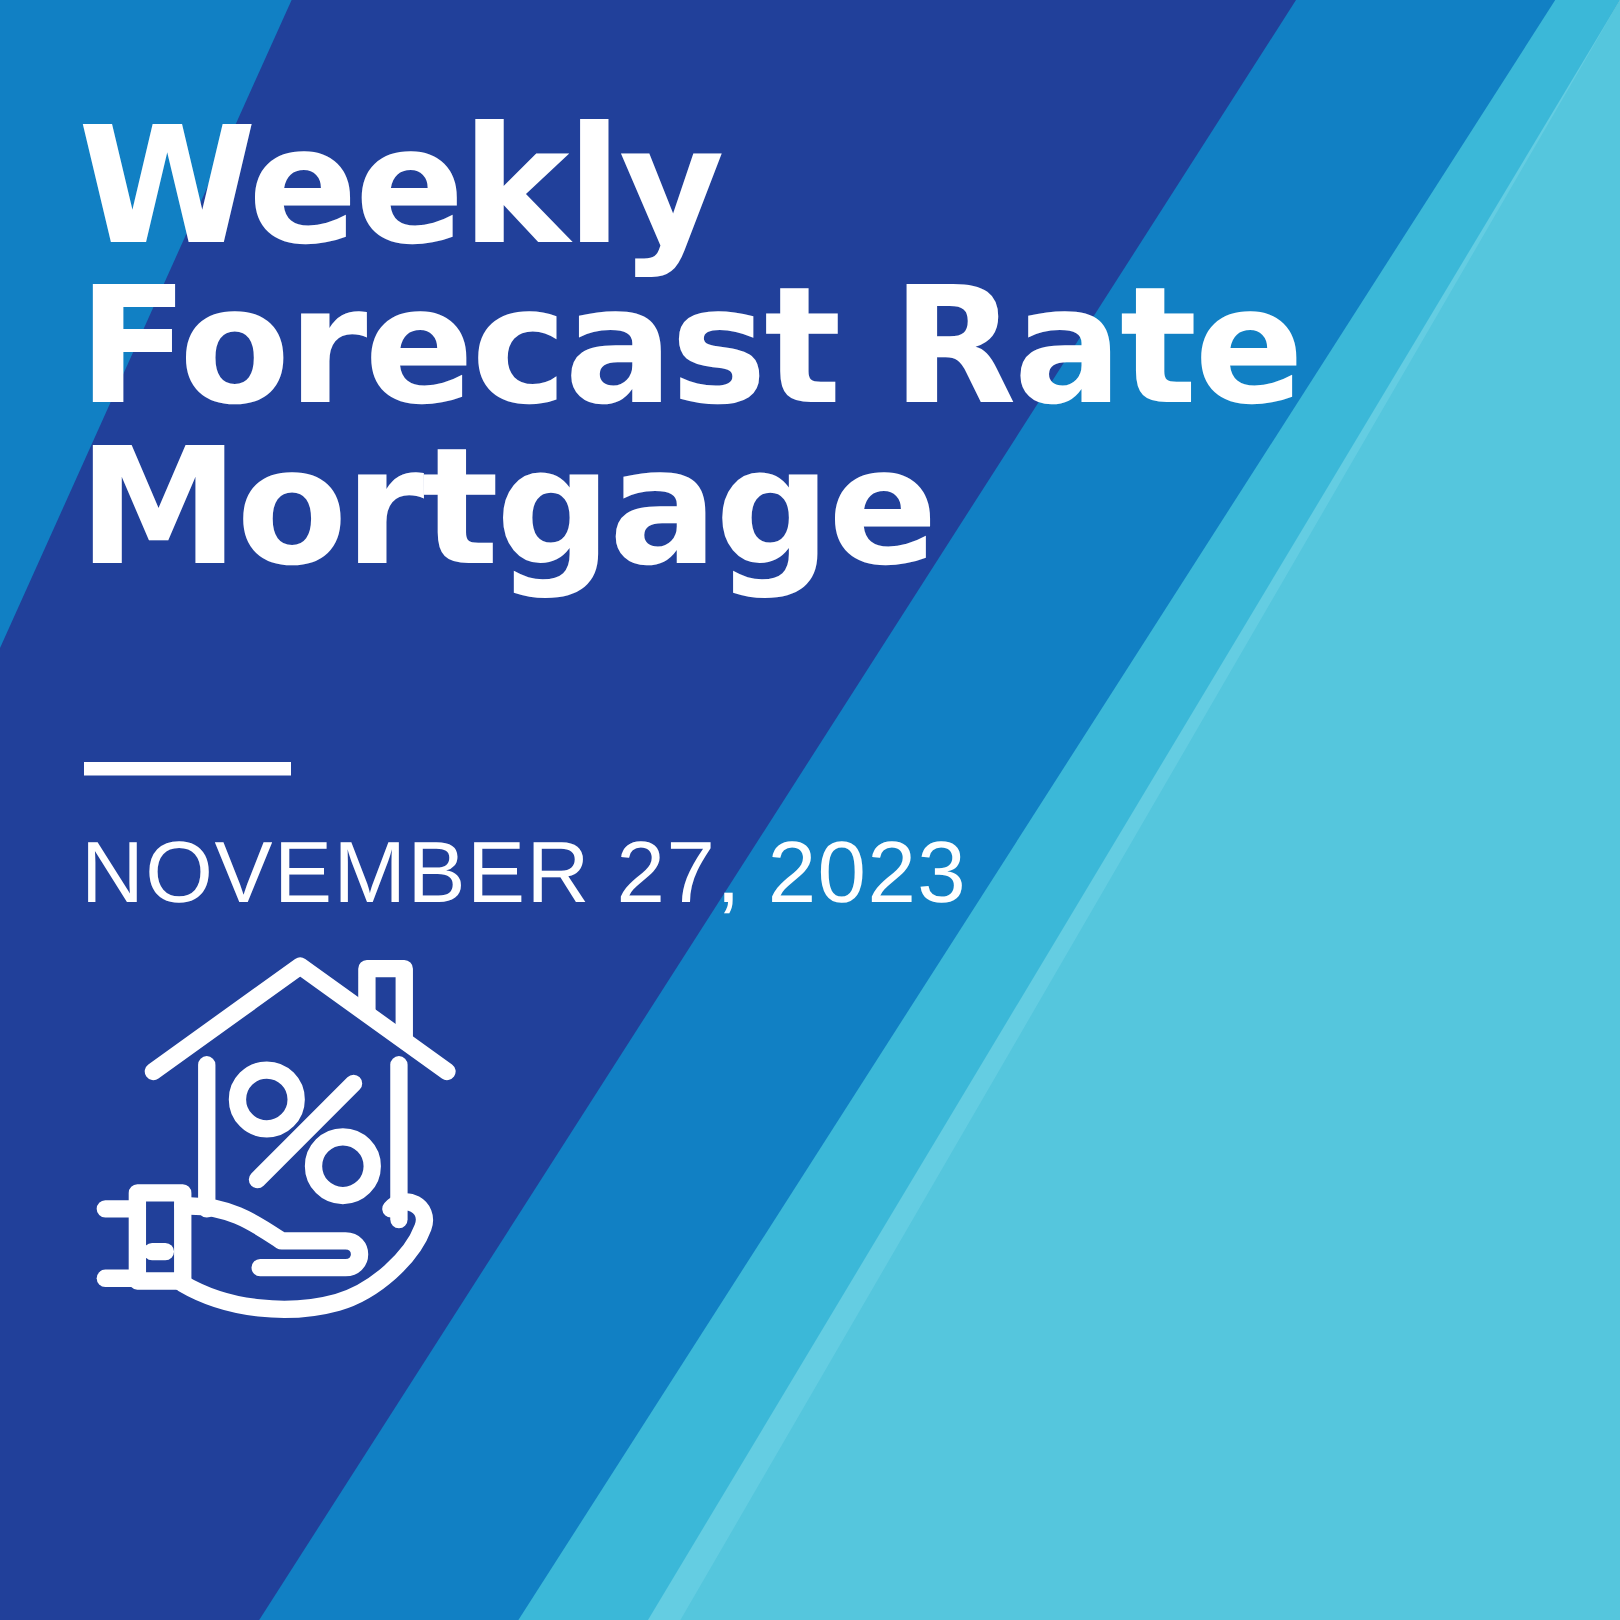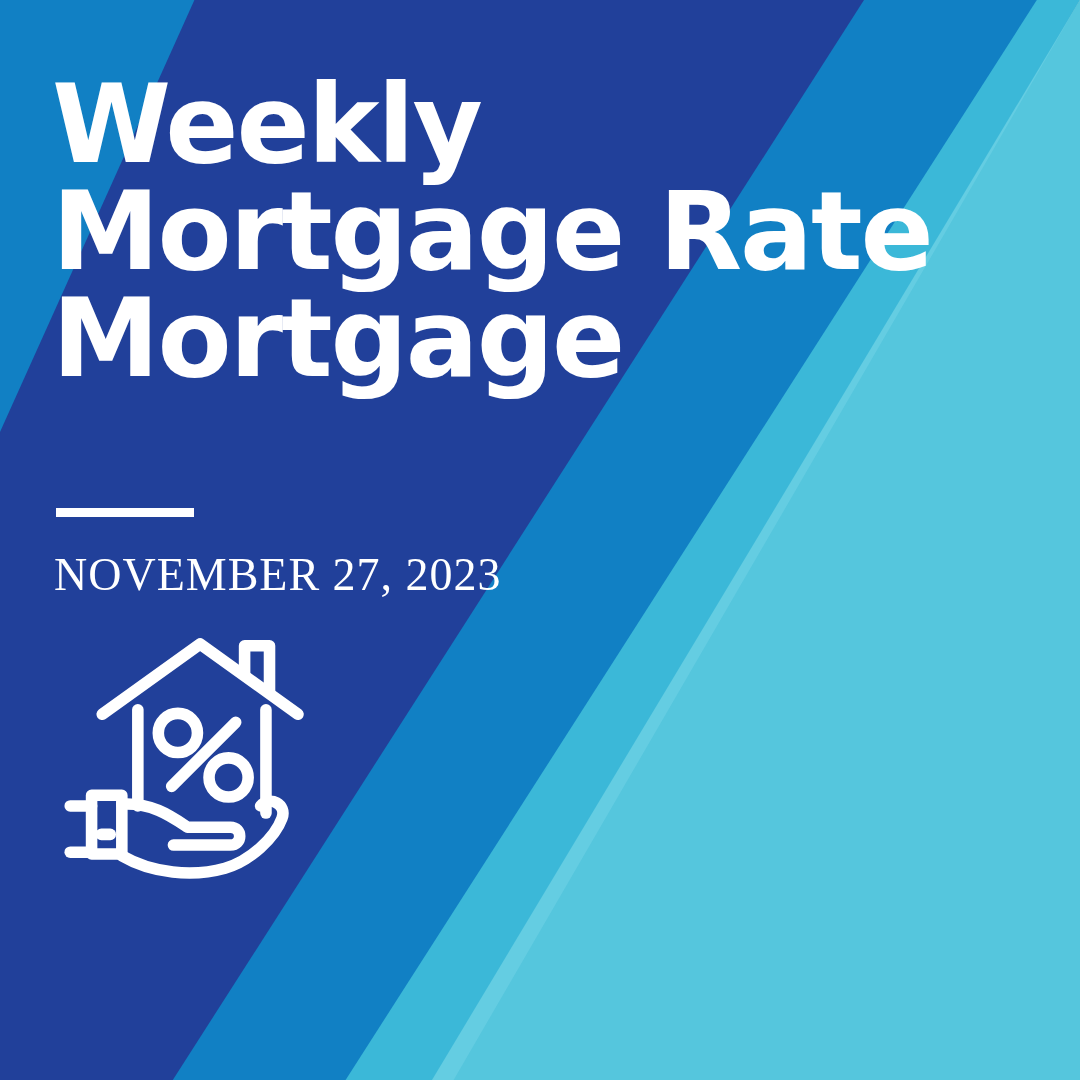--- a/index.html
+++ b/index.html
@@ -109,22 +109,22 @@
   .headline{
     position:absolute;left:52px;top:72px;width:980px;
     color:#ffffff;font-weight:bold;
     font-size:108px;line-height:.99;letter-spacing:-2px;
     font-family:"DejaVu Sans", sans-serif;
   }
   .headline .ln{display:block;white-space:nowrap;}
   .rule{position:absolute;left:56px;top:508px;width:138px;height:9px;background:#ffffff;}
   .date{
     position:absolute;left:54px;top:548px;
-    color:#ffffff;font-size:46px;letter-spacing:1px;
-    font-family:Liberation Serif, serif;white-space:nowrap;
+    color:#ffffff;font-size:58px;letter-spacing:1px;
+    font-family:Liberation Sans, sans-serif;white-space:nowrap;
   }
 
   
   .house-icon{position:absolute;left:52px;top:628px;width:282px;height:258px;}
 </style>
 </head>
 <body>
 
 <div id="poster">
 
@@ -275,21 +275,21 @@
   <div class="band band-cyan-soft"></div>
   <div class="band band-cyan"></div>
   <div class="band band-cyan-overlay"></div>
   <div class="band band-blue"></div>
   <div class="band band-navy"></div>
   <div class="band band-left"></div>
 
   <div class="content">
     <div class="headline">
       <span class="ln">Weekly</span>
-      <span class="ln">Mortgage Rate</span>
+      <span class="ln">Forecast Rate</span>
       <span class="ln">Mortgage</span>
     </div>
 
     <div class="rule"></div>
 
     <div class="date">NOVEMBER 27, 2023</div>
 
     <svg class="house-icon" viewBox="0 0 300 290" fill="none" stroke="#ffffff" stroke-width="13" stroke-linecap="round" stroke-linejoin="round">
 
       <path d="M48 97 L158 18 L268 97"></path>

